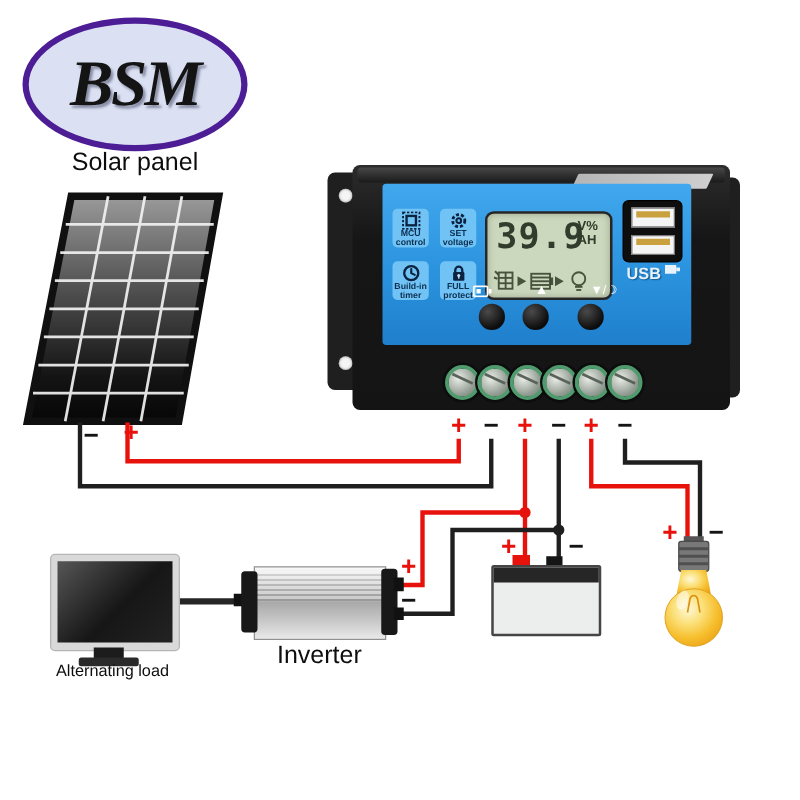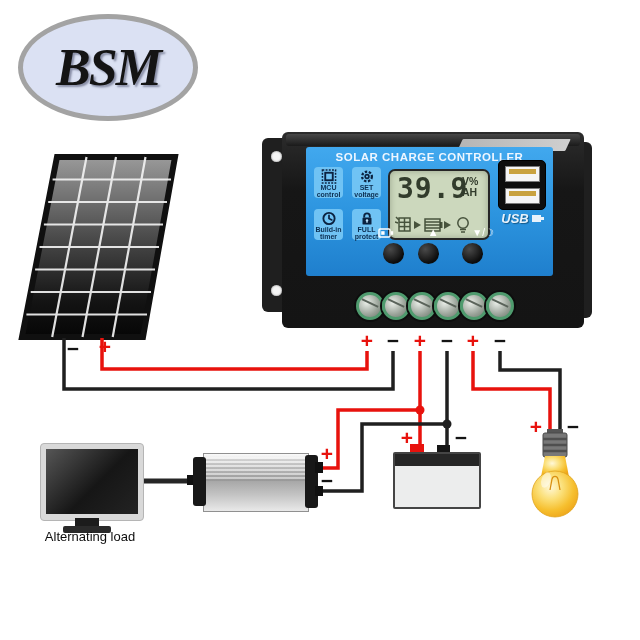--- a/index.html
+++ b/index.html
@@ -1,21 +1,21 @@
 <!DOCTYPE html>
 <html><head>
 <meta charset="utf-8">
 <style>
   html,body{margin:0;padding:0;background:#fff;}
   .canvas{position:relative;width:640px;height:640px;background:#ffffff;overflow:hidden;
           font-family:"Liberation Sans",sans-serif;}
   .abs{position:absolute;}
 
   
-  .logo{left:18px;top:14px;width:170px;height:97px;background:#dbe1f3;border:5px solid #a3a3a3;
+  .logo{left:18px;top:14px;width:170px;height:97px;background:#dbe1f3;border:5px solid #4c1d95;
         border-radius:50%;display:flex;align-items:center;justify-content:center;}
   .logo span{font-family:"Liberation Serif",serif;font-weight:bold;font-style:italic;
              font-size:52px;color:#141414;letter-spacing:-2px;
              text-shadow:2px 2px 2px rgba(110,115,140,.75);}
 
   
   .lbl{color:#0d0d0d;text-align:center;font-size:20px;}
   .lbl-solar{left:38px;top:119px;width:140px;}
   .lbl-ac{left:0px;top:529px;width:180px;font-size:13px;}
   .lbl-inv{left:203px;top:513px;width:105px;}
@@ -57,22 +57,22 @@
   .lcd-units{position:absolute;left:72px;top:5px;font-size:10.5px;font-weight:bold;color:#323c2c;
              line-height:11px;}
   .lcd-icons{position:absolute;left:5px;bottom:3px;}
   
   .usb{position:absolute;left:192px;top:13px;width:46px;height:48px;background:#0e0e0e;
        border-radius:5px;border:1px solid #000;display:flex;flex-direction:column;
        justify-content:space-evenly;align-items:center;}
   .port{width:33px;height:14px;background:#f5f5f5;border:1px solid #7a7a7a;position:relative;}
   .port::after{content:"";position:absolute;left:3px;right:3px;top:2px;height:5px;background:#c9a23f;}
   .usb-label{position:absolute;left:190px;top:64px;width:54px;text-align:center;
-             font-size:13px;font-weight:bold;font-style:italic;color:#e8f2fb;
-             text-shadow:1px 1px 1px #155a8a;display:flex;align-items:center;justify-content:center;gap:2px;}
+             font-size:13px;font-weight:bold;color:#e8f2fb;
+             text-shadow:1px 1px 1px #155a8a;display:flex;justify-content:center;gap:2px;}
   
   .btnicons{position:absolute;left:72px;top:80px;width:116px;display:flex;
             justify-content:space-between;align-items:center;color:#fff;}
   .btnicons .tri{font-size:11px;line-height:11px;color:#fff;}
   .btn{position:absolute;top:96px;width:21px;height:21px;border-radius:50%;
        background:radial-gradient(circle at 35% 30%,#4a4a4a,#0c0c0c 70%);}
   
   .screw{position:absolute;top:160px;width:22px;height:22px;border-radius:50%;
          background:radial-gradient(circle at 35% 35%,#eaeee8,#99a298 60%,#6c756b);
          border:3px solid #4f9b6e;box-shadow:0 0 0 2px #0d0d0d;}
@@ -109,20 +109,21 @@
 </style>
 </head>
 <body>
 
 <div class="canvas">
 
   <div class="abs logo">
     <span>BSM</span>
   </div>
 
+  <div class="abs lbl lbl-solar">Solar panel</div>
 
   <svg class="abs" style="left:15px;top:150px;" width="170" height="195" viewBox="15 150 170 195">
     <defs>
       <linearGradient id="pg" x1="0" y1="0" x2="0" y2="1">
         <stop offset="0" stop-color="#9a9a9a"></stop>
           <stop offset="0.45" stop-color="#4a4a4a"></stop>
         <stop offset="0.8" stop-color="#141414"></stop>
           <stop offset="1" stop-color="#060606"></stop>
       </linearGradient>
     </defs>
@@ -163,21 +164,20 @@
       <span class="hole" style="left:9px;top:147px;"></span>
     </div>
     <div class="tab tab-r">
       <span class="hole" style="left:10px;top:15px;"></span>
       <span class="hole" style="left:10px;top:150px;"></span>
     </div>
     <div class="ctl-body">
       <div class="abs sticker"></div>
 
       <div class="bluepanel">
-        <div class="ctl-title">SOLAR CHARGE CONTROLLER</div>
 
         <div class="badges">
           <div class="badge">
             <svg width="16" height="16" viewBox="0 0 16 16">
               <rect x="1" y="1" width="14" height="14" fill="none" stroke="#0b2240" stroke-width="1.6" stroke-dasharray="2 1.4"></rect>
               <rect x="4" y="4" width="8" height="8" fill="none" stroke="#0b2240" stroke-width="2"></rect>
             </svg>
             <span class="bt">MCU</span>
             <span class="bt">control</span>
           </div>
@@ -330,14 +330,15 @@
     <line x1="543" y1="451" x2="567" y2="451" stroke="#4f4f4f" stroke-width="2.5"></line>
     <path d="M545,456 L565,456 L569,477 L541,477 Z" fill="url(#bg2)"></path>
     <circle cx="555" cy="494" r="23" fill="url(#bg2)" stroke="#e0a31d" stroke-width="0.8"></circle>
     <path d="M550,490 L552,479 M560,490 L558,479 M552,479 C553,475.5 557,475.5 558,479" fill="none" stroke="#d98f10" stroke-width="1.3"></path>
     <ellipse cx="546" cy="480" rx="4.5" ry="8" fill="rgba(255,255,255,0.5)" transform="rotate(18 546 480)"></ellipse>
   </svg>
   <span class="abs wmark pos" style="left:525px;top:417px;">+</span>
   <span class="abs wmark neg" style="left:562px;top:417px;">−</span>
 
   <div class="abs lbl lbl-ac">Alternating load</div>
+  <div class="abs lbl lbl-inv">Inverter</div>
 
 </div>
 
 </body></html>

